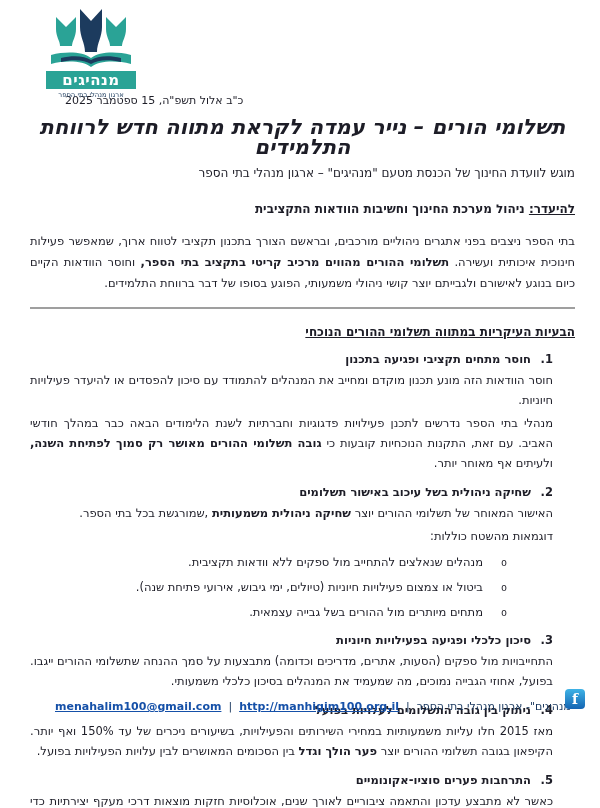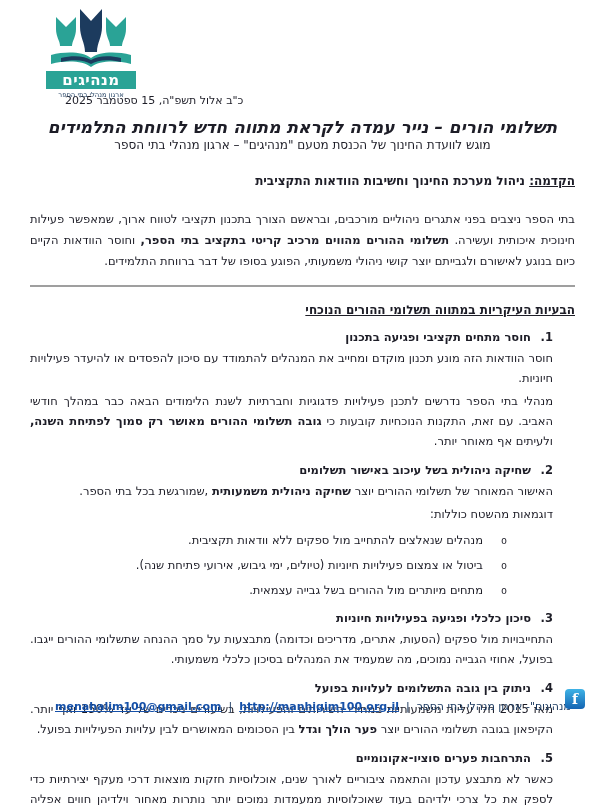--- a/index.html
+++ b/index.html
@@ -10,26 +10,26 @@
 
   
   .header-spacer{height:88px;}
   .logo{position:absolute;left:46px;top:8px;width:90px;text-align:center;direction:rtl;}
   .logo svg{display:block;margin:0 auto;}
   .logo-name{background:#2aa396;color:#ffffff;font-weight:bold;font-size:15px;line-height:18px;letter-spacing:.5px;margin-top:1px;}
   .logo-tagline{color:#1c3b5e;font-size:6.8px;line-height:8px;margin-top:2px;white-space:nowrap;}
 
   .date{direction:rtl;text-align:left;padding-left:35px;font-size:11px;margin-top:6px;}
 
-  .title{text-align:center;font-style:italic;font-weight:bold;font-size:17px;margin-top:10px;line-height:20px;}
-  .subtitle{text-align:center;font-size:12px;margin-top:0;line-height:16px;}
+  .title{text-align:center;font-style:italic;font-weight:bold;font-size:21px;margin-top:10px;line-height:20px;}
+  .subtitle{font-size:12px;margin-top:8px;line-height:16px;}
 
   .intro-head{font-weight:bold;font-size:12px;margin-top:20px;line-height:16px;}
   .intro-head .u{text-decoration:underline;}
-  .para{font-size:11.5px;line-height:21px;text-align:justify;margin-top:20px;}
+  .para{font-size:11.5px;line-height:21px;text-align:justify;margin-top:14px;}
 
   .rule{border:none;border-top:2px solid #9f9f9f;margin:13px 0 0 0;}
 
   .problems-head{font-weight:bold;font-size:12px;text-decoration:underline;margin-top:15px;line-height:16px;}
 
   .item{margin-top:11px;}
   .item-head{display:flex;gap:9px;font-weight:bold;font-size:11.5px;line-height:16px;padding-right:22px;}
   .num{min-width:13px;}
   .item-body{padding-right:22px;font-size:11.5px;line-height:20px;text-align:justify;}
   .item-body p{margin:3px 0 0 0;}
@@ -66,21 +66,21 @@
 
   <div class="content">
     <div class="header-spacer"></div>
 
     <div class="date">כ"ב אלול תשפ"ה, 15 ספטמבר 2025</div>
 
     <div class="title">תשלומי הורים – נייר עמדה לקראת מתווה חדש לרווחת התלמידים</div>
     <div class="subtitle">מוגש לוועדת החינוך של הכנסת מטעם "מנהיגים" – ארגון מנהלי בתי הספר</div>
 
     <div class="intro-head">
-      <span class="u">הקדמה:</span><span> ניהול מערכת החינוך וחשיבות הוודאות התקציבית</span>
+      <span class="u">להיעדר:</span><span> ניהול מערכת החינוך וחשיבות הוודאות התקציבית</span>
     </div>
     <div class="para"><span>בתי הספר ניצבים בפני אתגרים ניהוליים מורכבים, ובראשם הצורך בתכנון תקציבי לטווח ארוך, שמאפשר פעילות חינוכית איכותית ועשירה. </span><span class="b">תשלומי ההורים מהווים מרכיב קריטי בתקציב בתי הספר,</span><span> וחוסר הוודאות הקיים כיום בנוגע לאישורם ולגבייתם יוצר קושי ניהולי משמעותי, הפוגע בסופו של דבר ברווחת התלמידים.</span></div>
 
     <hr class="rule">
 
     <div class="problems-head">הבעיות העיקריות במתווה תשלומי ההורים הנוכחי</div>
 
     <div class="item">
       <div class="item-head">
         <span class="num">1.</span>

